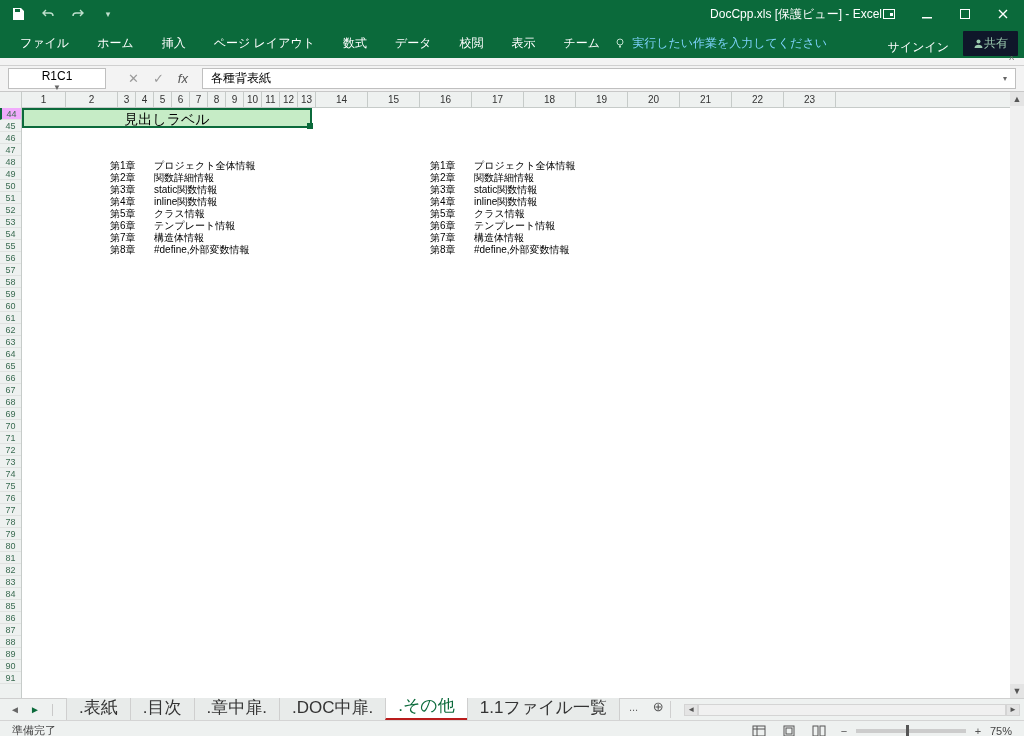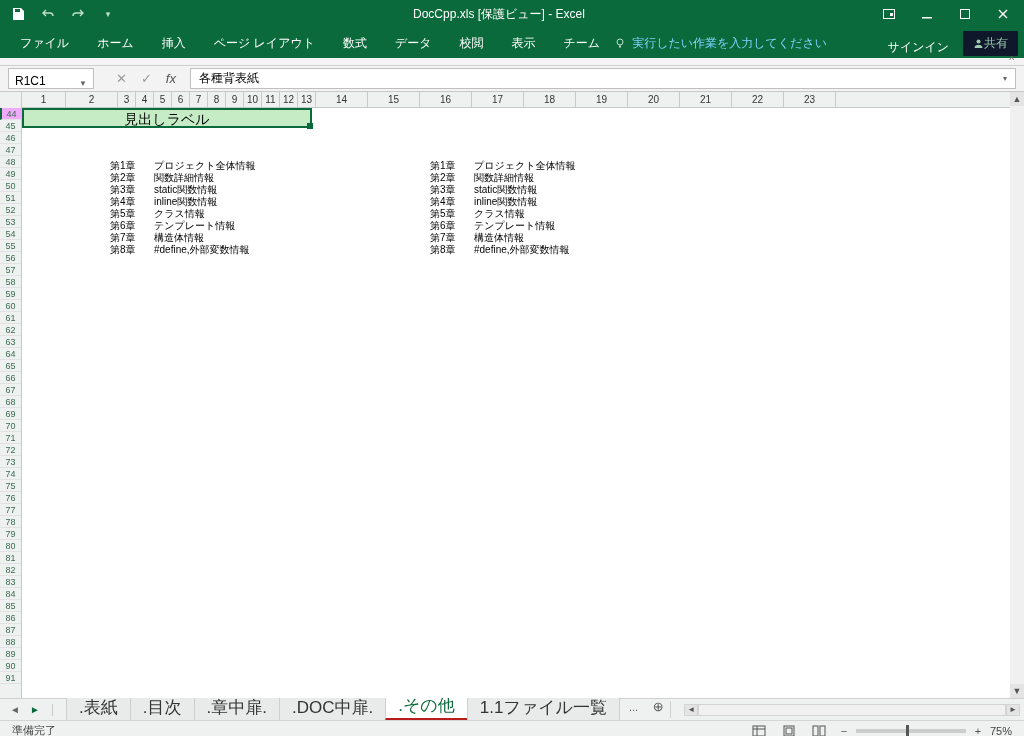--- a/index.html
+++ b/index.html
@@ -2,40 +2,40 @@
 <html><head>
 <meta charset="utf-8">
 <style>
   * { box-sizing: border-box; margin: 0; padding: 0; font-family: "Meiryo", "Yu Gothic", sans-serif; }
   html, body { width: 1024px; height: 736px; overflow: hidden; background: #fff; }
 
   
   .titlebar { height: 28px; background: #0b6a3b; display: flex; align-items: center; color: #fff; font-size: 12px; }
   .qat { display: flex; align-items: center; gap: 14px; padding-left: 10px; }
   .qat .icon { width: 16px; height: 16px; display: flex; align-items: center; justify-content: center; color: #cde9d6; }
-  .title-center { flex: 1; text-align: center; }
+  .title-center { flex: 1; text-align: right; }
   .winbtns { display: flex; align-items: center; gap: 24px; padding-right: 14px; }
   .winbtns .icon { width: 14px; height: 14px; display: flex; align-items: center; justify-content: center; color: #fff; }
 
   
   .ribbon { height: 30px; background: #0b6a3b; display: flex; align-items: center; color: #fff; font-size: 12px; padding-left: 6px; }
   .ribbon .tab { padding: 6px 14px; cursor: pointer; }
   .ribbon .spacer { flex: 1; }
   .ribbon .tell-me { display: flex; align-items: center; gap: 4px; color: #7dd3fc; }
   .ribbon .tell-me .bulb { margin-right: 2px; }
   .ribbon .signin { margin-left: auto; padding-right: 6px; display: flex; align-items: flex-end; gap: 14px; }
   .ribbon .share { background: #0f172a; padding: 4px 10px; border-radius: 1px; color: #9ccbb0; display: flex; align-items: center; }
 
   
   .ribbon-bottom { height: 8px; background: #f3f3f3; border-bottom: 1px solid #d0d0d0; position: relative; }
   .ribbon-bottom::after { content: "^"; position: absolute; right: 10px; top: -3px; color: #666; font-size: 10px; }
 
   
   .fxrow { height: 26px; background: #f3f3f3; display: flex; align-items: stretch; border-bottom: 1px solid #c8c8c8; }
-  .namebox { width: 86px; background: #fff; border: 1px solid #bfbfbf; margin: 2px 4px 2px 8px; display: flex; align-items: flex-end; padding: 0 6px; font-size: 12px; justify-content: space-between; }
+  .namebox { width: 98px; background: #fff; border: 1px solid #bfbfbf; margin: 2px 4px 2px 8px; display: flex; align-items: center; padding: 0 6px; font-size: 12px; justify-content: space-between; flex-direction: column; }
   .namebox .dd { font-size: 8px; color: #666; }
   .fxsep { width: 8px; }
   .fxbtns { display: flex; align-items: center; gap: 14px; padding: 0 10px; color: #9a9a9a; font-size: 13px; }
   .fx-label { font-style: italic; color: #555; }
   .formulabox { flex: 1; background: #fff; border: 1px solid #bfbfbf; margin: 2px 8px 2px 4px; display: flex; align-items: center; padding: 0 8px; font-size: 12px; justify-content: space-between;}
   .formulabox .dd { font-size: 8px; color: #666; }
 
   
   .gridwrap { position: relative; height: 606px; background: #fff; }
   .colhdr { position: absolute; left: 0; right: 14px; top: 0; height: 16px; background: #eef1f0; border-bottom: 1px solid #c6cbc9; }

